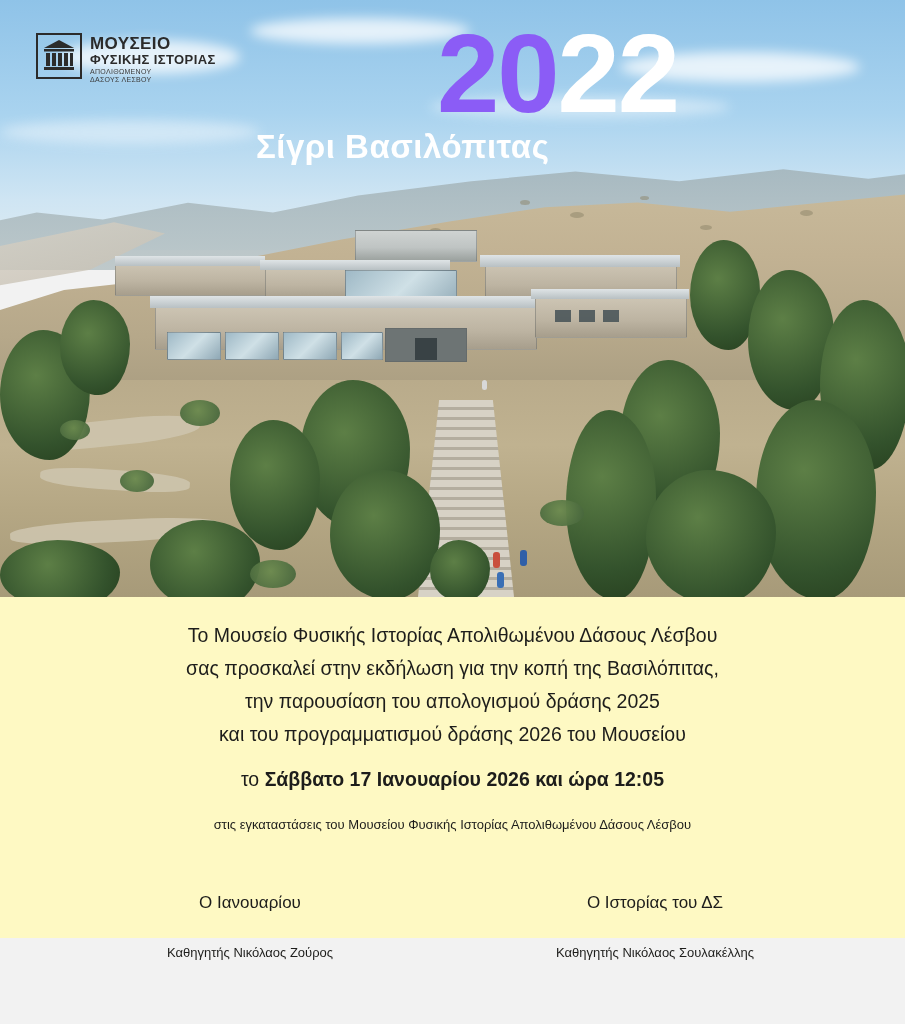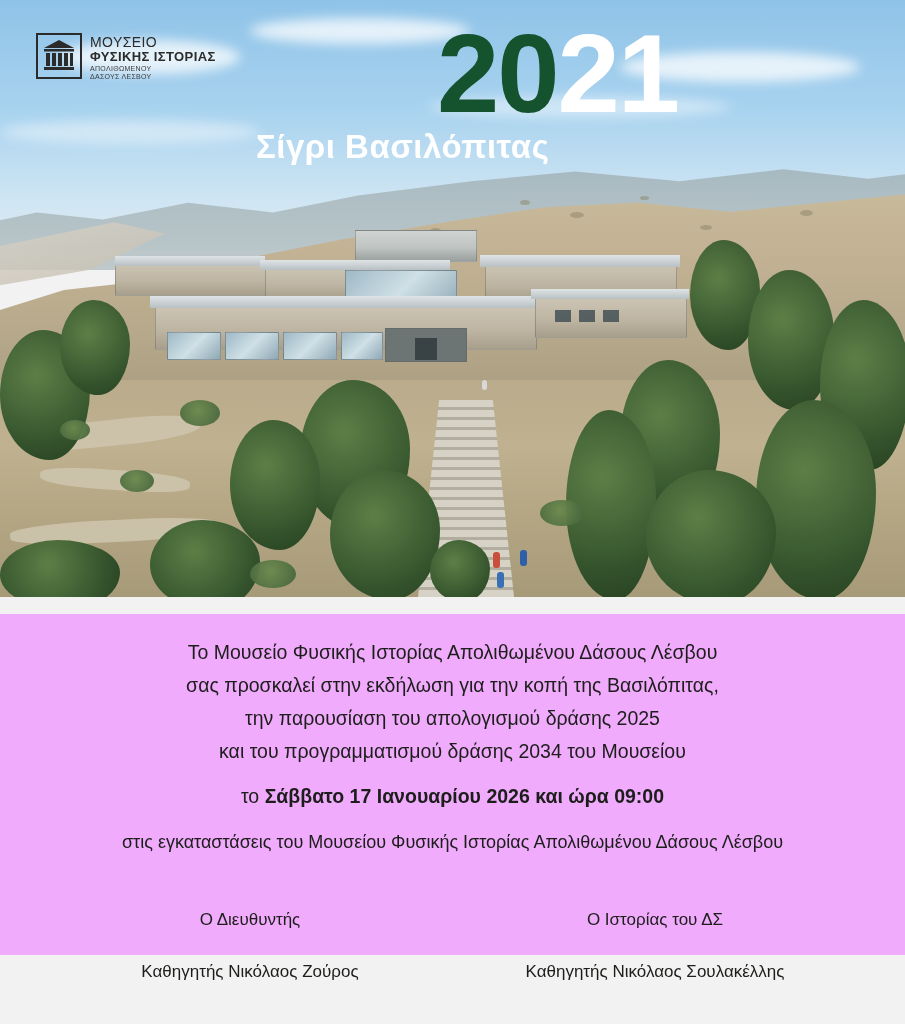--- a/index.html
+++ b/index.html
@@ -163,74 +163,73 @@
   .logo-mark {
     width: 46px; height: 46px;
     display: block;
   }
   .logo-text {
     display: flex;
     flex-direction: column;
     line-height: 1.05;
     padding-top: 2px;
   }
-  .logo-l1 { font-size: 14px; letter-spacing: .4px; color: #2b2b2b; font-weight: 400; }
+  .logo-l1 { font-size: 17px; letter-spacing: .4px; color: #2b2b2b; font-weight: 700; }
   .logo-l2 { font-size: 13px; letter-spacing: .4px; color: #2b2b2b; font-weight: 600; }
   .logo-l3 { font-size: 7px;  letter-spacing: .3px; color: #3a3a3a; margin-top: 2px; }
   .logo-l4 { font-size: 7px;  letter-spacing: .3px; color: #3a3a3a; }
 
   .year {
     position: absolute;
     left: 437px; top: 18px;
     font-size: 112px;
     font-weight: 700;
     letter-spacing: -2px;
     line-height: 1;
     z-index: 4;
     font-family: "Liberation Sans", sans-serif;
   }
-  .year .y-a { color: #14532d; margin-top: 36px; }
+  .year .y-a { color: #8b5cf6; margin-top: 36px; }
   .year .y-b { color: #ffffff; }
 
   .koph {
     position: absolute;
     left: 256px; top: 128px;
     font-size: 33px;
     font-weight: 700;
     color: #ffffff;
     z-index: 5;
     letter-spacing: .5px;
   }
 
   
   .panel {
     position: absolute;
     left: 0; top: 597px;
     width: 905px; height: 341px;
-    background: #f0abfc;
+    background: #fef9c3;
     text-align: center;
     padding-top: 22px;
     box-sizing: border-box;
-    margin-top: 17px;
   }
   .invite-line {
     font-size: 19.5px;
     line-height: 33px;
     color: #1d1d1b;
     font-family: "Liberation Sans", sans-serif;
   }
   .when {
     margin-top: 17px;
     font-size: 19.5px;
     color: #1d1d1b;
   }
   .when b { font-weight: 700; }
   .where {
     margin-top: 18px;
-    font-size: 18px;
+    font-size: 13px;
     line-height: 32px;
     color: #1d1d1b;
     text-align: center;
   }
   .signatures {
     position: absolute;
     left: 0; top: 296px;
     width: 905px;
     display: flex;
     justify-content: space-between;
@@ -240,21 +239,21 @@
   .sig {
     width: 340px;
     text-align: center;
   }
   .sig-role {
     font-size: 17px;
     color: #1d1d1b;
   }
   .sig-name {
     margin-top: 32px;
-    font-size: 17px;
+    font-size: 13px;
     color: #1d1d1b;
   }
 </style>
 </head>
 <body>
 
 <div class="poster">
 
   <div class="hero">
 
@@ -336,21 +335,21 @@
     <div class="tree" style="left:0px;top:540px;width:120px;height:70px;"></div>
     <div class="tree" style="left:430px;top:540px;width:60px;height:62px;"></div>
 
     <div class="bush" style="left:180px;top:400px;width:40px;height:26px;"></div>
     <div class="bush" style="left:120px;top:470px;width:34px;height:22px;"></div>
     <div class="bush" style="left:250px;top:560px;width:46px;height:28px;"></div>
     <div class="bush" style="left:540px;top:500px;width:44px;height:26px;"></div>
     <div class="bush" style="left:60px;top:420px;width:30px;height:20px;"></div>
 
     <div class="year">
-      <span class="y-a">20</span><span class="y-b">21</span>
+      <span class="y-a">20</span><span class="y-b">22</span>
     </div>
 
     <div class="koph">Σίγρι Βασιλόπιτας</div>
 
     <div class="logo-block">
       <svg class="logo-mark" viewBox="0 0 46 46">
         <rect x="1" y="1" width="44" height="44" fill="none" stroke="#2b2b2b" stroke-width="2"></rect>
         <polygon points="23,7 38,15 8,15" fill="#2b2b2b"></polygon>
         <rect x="8" y="16" width="30" height="2.5" fill="#2b2b2b"></rect>
         <rect x="10" y="20" width="4" height="13" fill="#2b2b2b"></rect>
@@ -367,33 +366,33 @@
         <span class="logo-l4">ΔΑΣΟΥΣ ΛΕΣΒΟΥ</span>
       </div>
     </div>
   </div>
 
   <div class="panel">
 
     <div class="invite-line">Το Μουσείο Φυσικής Ιστορίας Απολιθωμένου Δάσους Λέσβου</div>
     <div class="invite-line">σας προσκαλεί στην εκδήλωση για την κοπή της Βασιλόπιτας,</div>
     <div class="invite-line">την παρουσίαση του απολογισμού δράσης 2025</div>
-    <div class="invite-line">και του προγραμματισμού δράσης 2034 του Μουσείου</div>
+    <div class="invite-line">και του προγραμματισμού δράσης 2026 του Μουσείου</div>
 
     <div class="when">
-      <span>το </span><b>Σάββατο 17 Ιανουαρίου 2026 και ώρα 09:00</b>
+      <span>το </span><b>Σάββατο 17 Ιανουαρίου 2026 και ώρα 12:05</b>
     </div>
 
     <div class="where">
       <div>στις εγκαταστάσεις του Μουσείου Φυσικής Ιστορίας Απολιθωμένου Δάσους Λέσβου</div>
     </div>
 
     <div class="signatures">
       <div class="sig">
-        <div class="sig-role">Ο Διευθυντής</div>
+        <div class="sig-role">Ο Ιανουαρίου</div>
         <div class="sig-name">Καθηγητής Νικόλαος Ζούρος</div>
       </div>
       <div class="sig">
         <div class="sig-role">Ο Ιστορίας του ΔΣ</div>
         <div class="sig-name">Καθηγητής Νικόλαος Σουλακέλλης</div>
       </div>
     </div>
   </div>
 </div>
 

